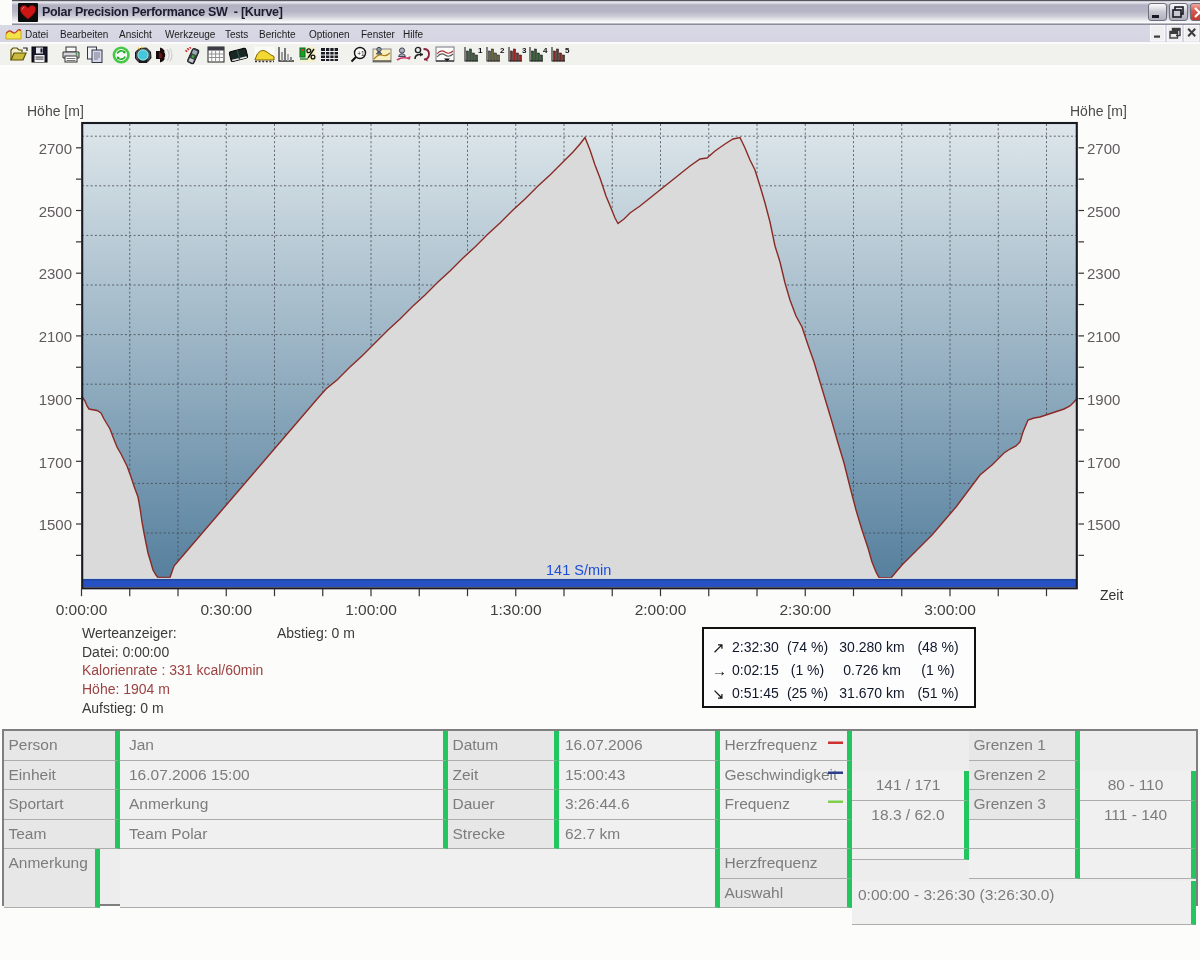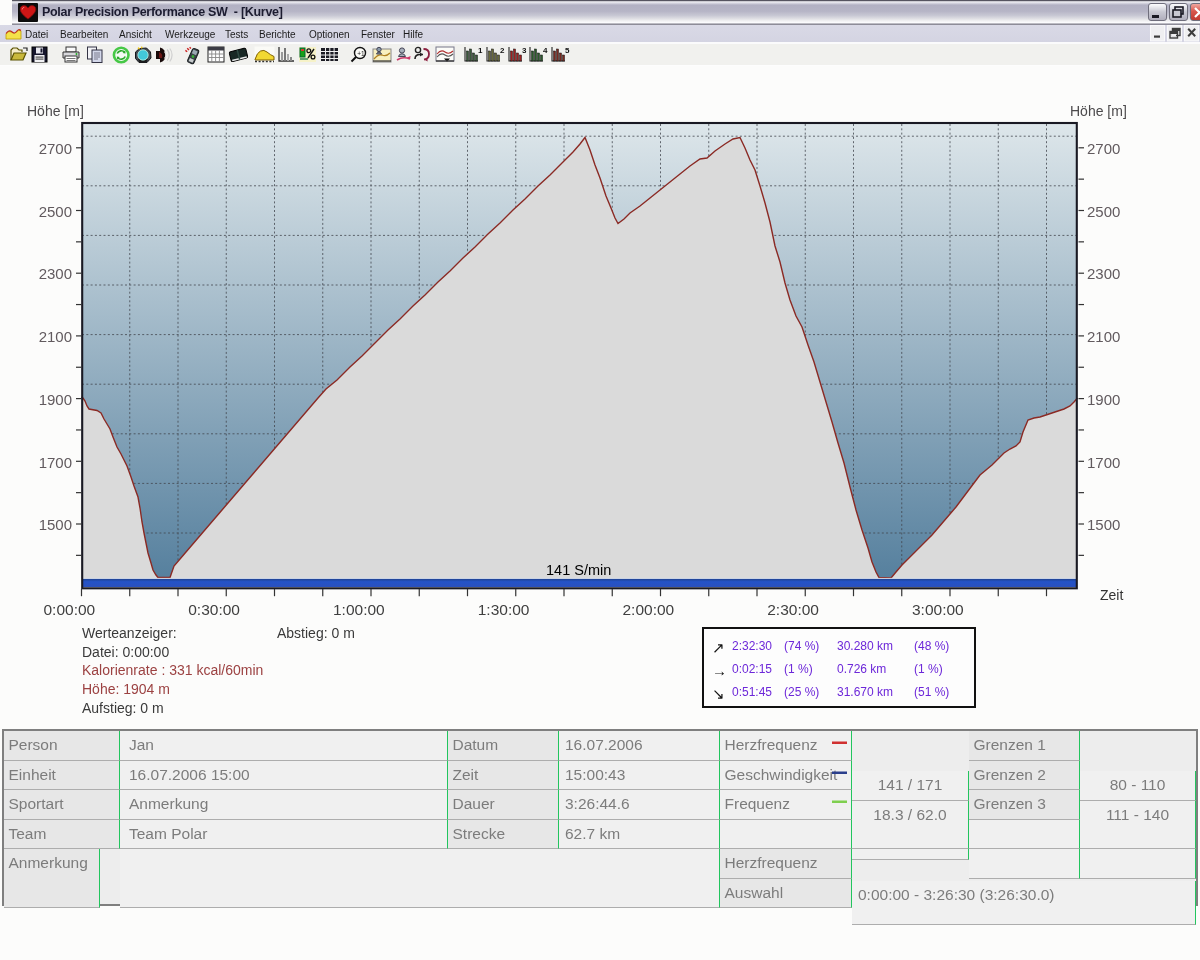--- a/index.html
+++ b/index.html
@@ -16,30 +16,30 @@
 .menuitem{top:4px;font-size:10px;color:#1c1c1c;}
 #menusep{left:0;top:42px;width:1200px;height:2px;background:#fbfbfc;}
 
 #toolbar{left:0;top:44px;width:1200px;height:21px;background:#f1f1ee;}
 #toolbaredge{left:0;top:65px;width:1200px;height:1px;background:#fdfdfd;}
 .ticn{top:2px;}
 
 .axlbl{font-size:14px;color:#4c4a4c;}
 .ylbl{font-size:15px;color:#615a5e;width:40px;text-align:right;}
 .yrlbl{font-size:15px;color:#615a5e;width:44px;text-align:left;}
-.xlbl{font-size:15.5px;color:#3f3f3f;width:76px;}
+.xlbl{font-size:15.5px;color:#3f3f3f;width:76px;text-align:center;}
 
 .wz{font-size:14px;color:#3a3a3a;}
 .wzred{font-size:14px;color:#9c4242;}
 
 #statsbox{left:702px;top:627px;width:274px;height:81px;background:#fdfdfd;border:2px solid #111;box-sizing:border-box;}
-.sb{font-size:12px;color:#6d28d9;text-align:left;}
+.sb{font-size:14px;color:#0f172a;text-align:center;}
 .sbarrow{font-size:15px;color:#111;}
 
-.tcell{box-sizing:border-box;border-right:1px solid #22c55e;border-bottom:1px solid #adadad;background:#f0f0f0;font-size:15.5px;color:#7c7c7c;padding:5px 0 0 4.5px;overflow:hidden;white-space:nowrap;}
+.tcell{box-sizing:border-box;border-right:5px solid #22c55e;border-bottom:1px solid #adadad;background:#f0f0f0;font-size:15.5px;color:#7c7c7c;padding:5px 0 0 4.5px;overflow:hidden;white-space:nowrap;}
 .tval{padding-left:9px;}
 .tval2{padding-left:6px;}
 .tlab{background:#e7e7e7;}
 .tcen{padding-left:0;text-align:center;margin-top:40px;}
 </style></head>
 <body>
 
 <svg class="abs" style="left:0;top:0" width="1200" height="960">
 <defs>
 <linearGradient id="plotbg" x1="0" y1="0" x2="0" y2="1">
@@ -139,21 +139,21 @@
       <line x1="901.75" y1="589" x2="901.75" y2="596.2"></line>
       <line x1="950" y1="589" x2="950" y2="596.2"></line>
       <line x1="998.25" y1="589" x2="998.25" y2="596.2"></line>
       <line x1="1046.5" y1="589" x2="1046.5" y2="596.2"></line>
     </g>
 </svg>
 
 <div class="abs axlbl" style="left:27px;top:103px">Höhe [m]</div>
 <div class="abs axlbl" style="left:1070px;top:103px">Höhe [m]</div>
 <div class="abs axlbl" style="left:1100px;top:587px;color:#333">Zeit</div>
-<div class="abs" style="left:546px;top:561.5px;font-size:14.5px;color:#000000">141 S/min</div>
+<div class="abs" style="left:546px;top:561.5px;font-size:14.5px;color:#1d4ed8">141 S/min</div>
 <div id="ylabels">
     <div class="abs ylbl" style="left:32px;top:140px">2700</div>
     <div class="abs yrlbl" style="left:1087px;top:140px">2700</div>
     <div class="abs ylbl" style="left:32px;top:202.7px">2500</div>
     <div class="abs yrlbl" style="left:1087px;top:202.7px">2500</div>
     <div class="abs ylbl" style="left:32px;top:265.4px">2300</div>
     <div class="abs yrlbl" style="left:1087px;top:265.4px">2300</div>
     <div class="abs ylbl" style="left:32px;top:328.1px">2100</div>
     <div class="abs yrlbl" style="left:1087px;top:328.1px">2100</div>
     <div class="abs ylbl" style="left:32px;top:390.8px">1900</div>

